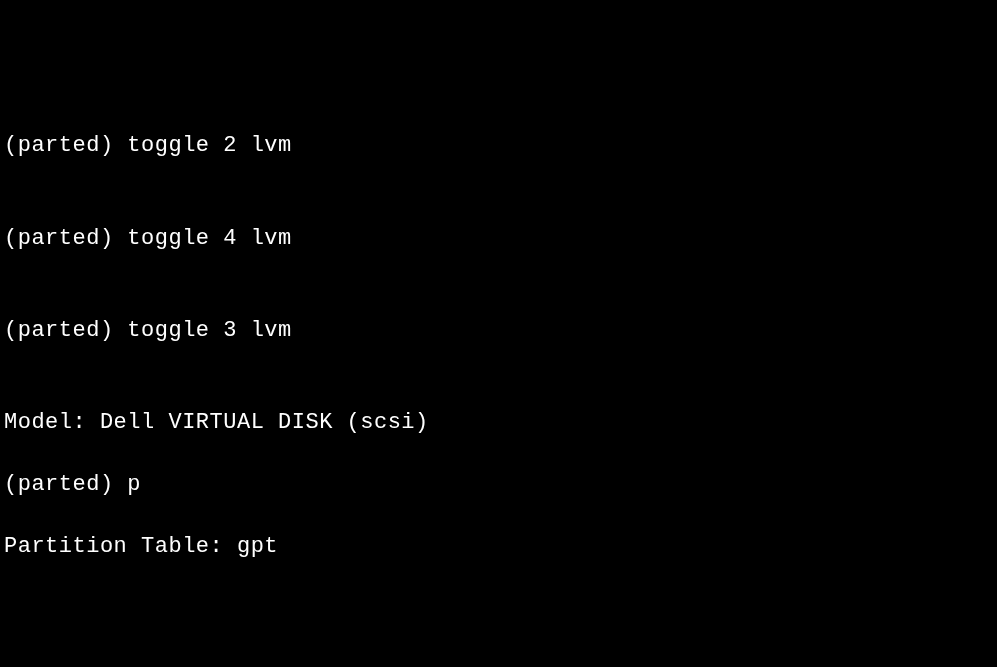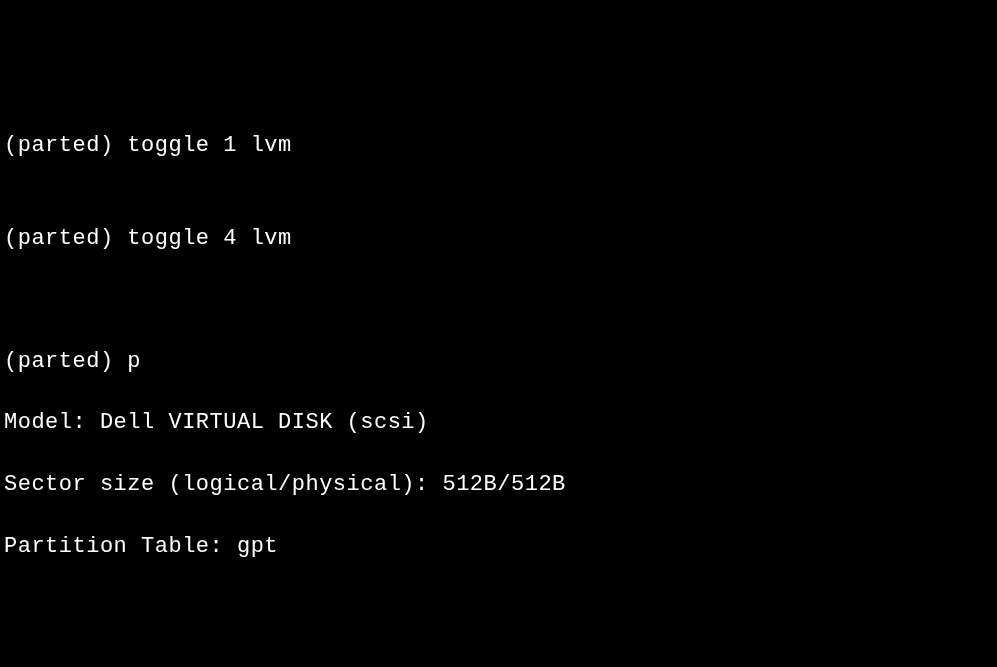--- a/index.html
+++ b/index.html
@@ -25,28 +25,28 @@
     }
     .blank-line {
       height: 1.4em;
     }
   </style>
 </head>
 <body>
 
 
 
-<div><span class="terminal-line"><span>(parted)</span> <span>toggle 1 lvm</span></span>
+<div><span class="terminal-line"><span>(parted)</span> <span>toggle 2 lvm</span></span>
 <span class="blank-line"></span>
 <span class="terminal-line"><span>(parted)</span> <span>toggle 4 lvm</span></span>
 <span class="blank-line"></span>
+<span class="terminal-line"><span>(parted)</span> <span>toggle 3 lvm</span></span>
 <span class="blank-line"></span>
+<span class="terminal-line">Model: Dell VIRTUAL DISK (scsi)</span>
 <span class="terminal-line"><span>(parted)</span> <span>p</span></span>
-<span class="terminal-line">Model: Dell VIRTUAL DISK (scsi)</span>
-<span class="terminal-line">Sector size (logical/physical): 512B/512B</span>
 <span class="terminal-line">Partition Table: gpt</span>
 <span class="blank-line"></span>
 
 
 
 
 <span class="blank-line"></span>
 <span class="blank-line"></span>
 
 <span class="blank-line"></span>

